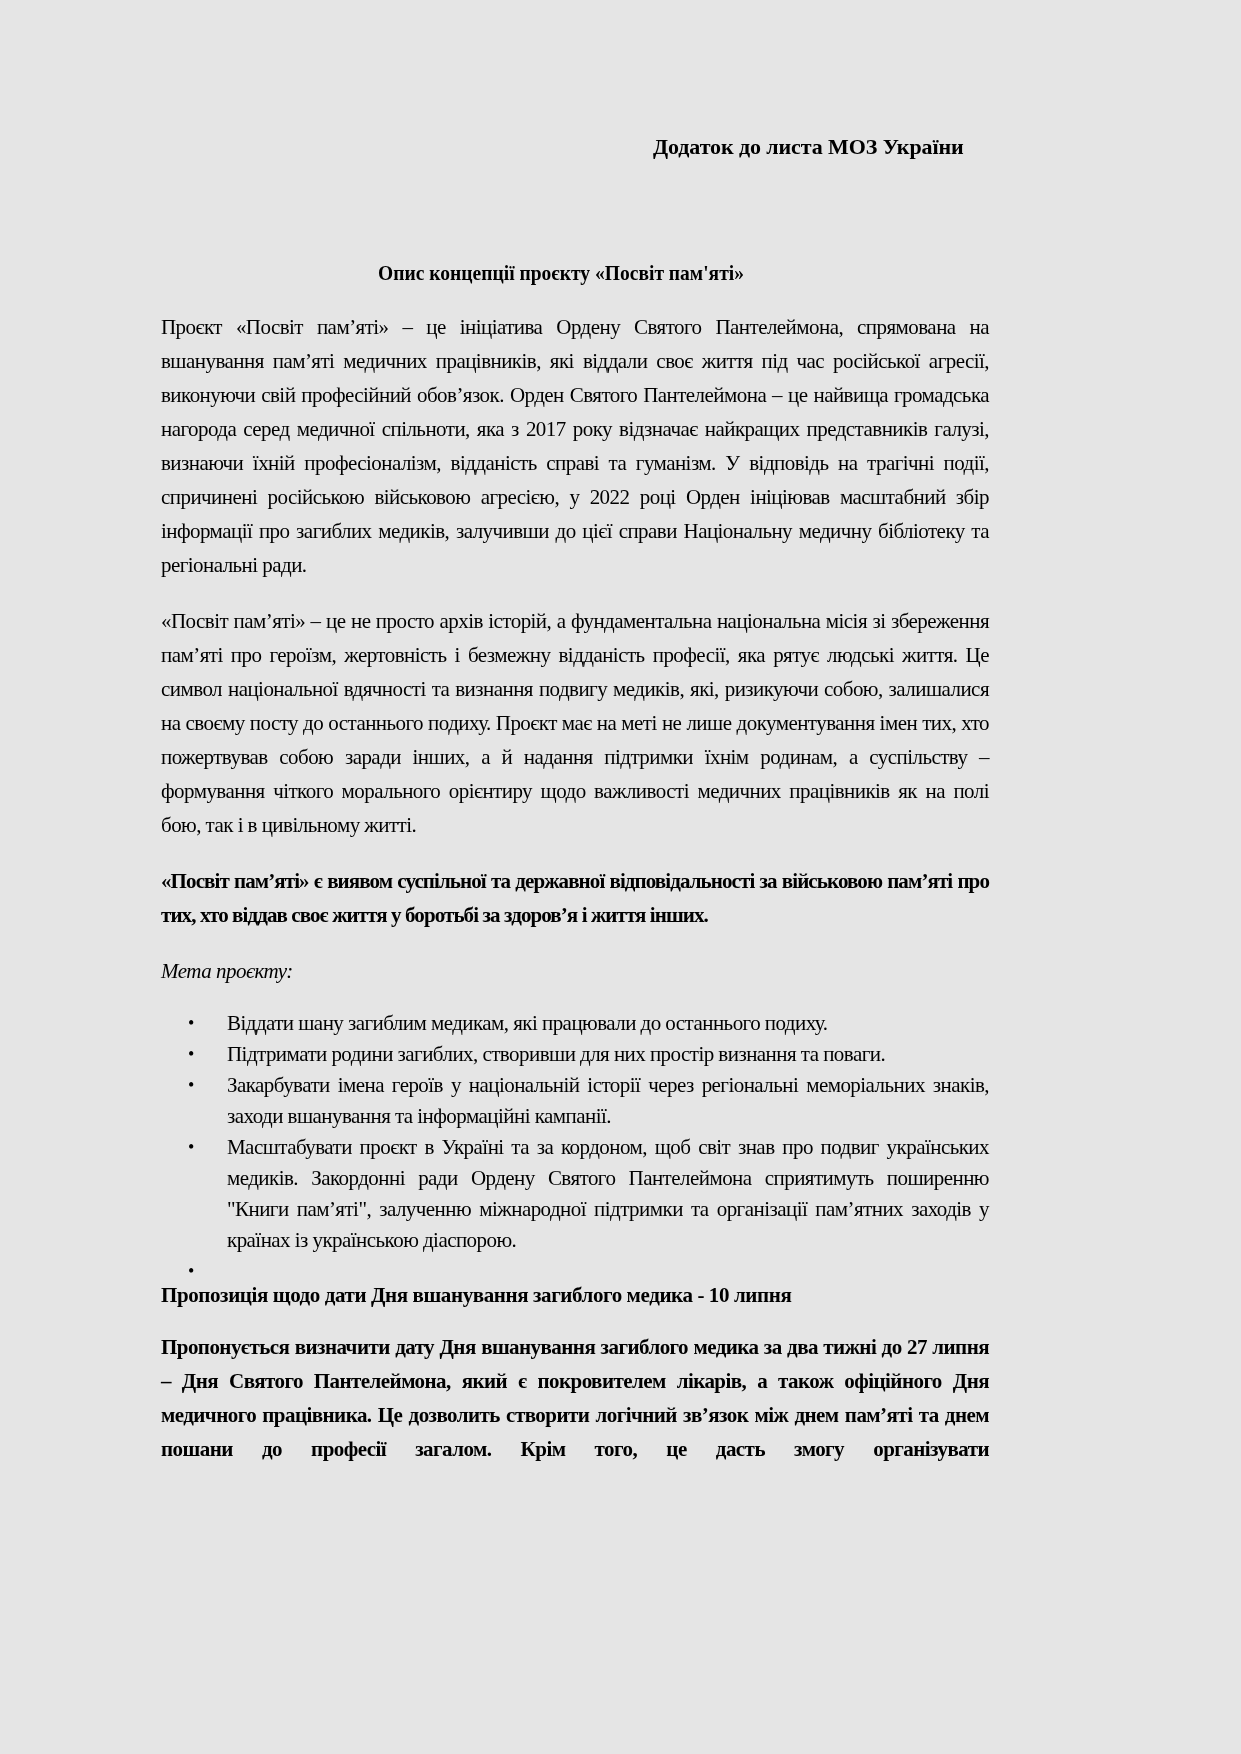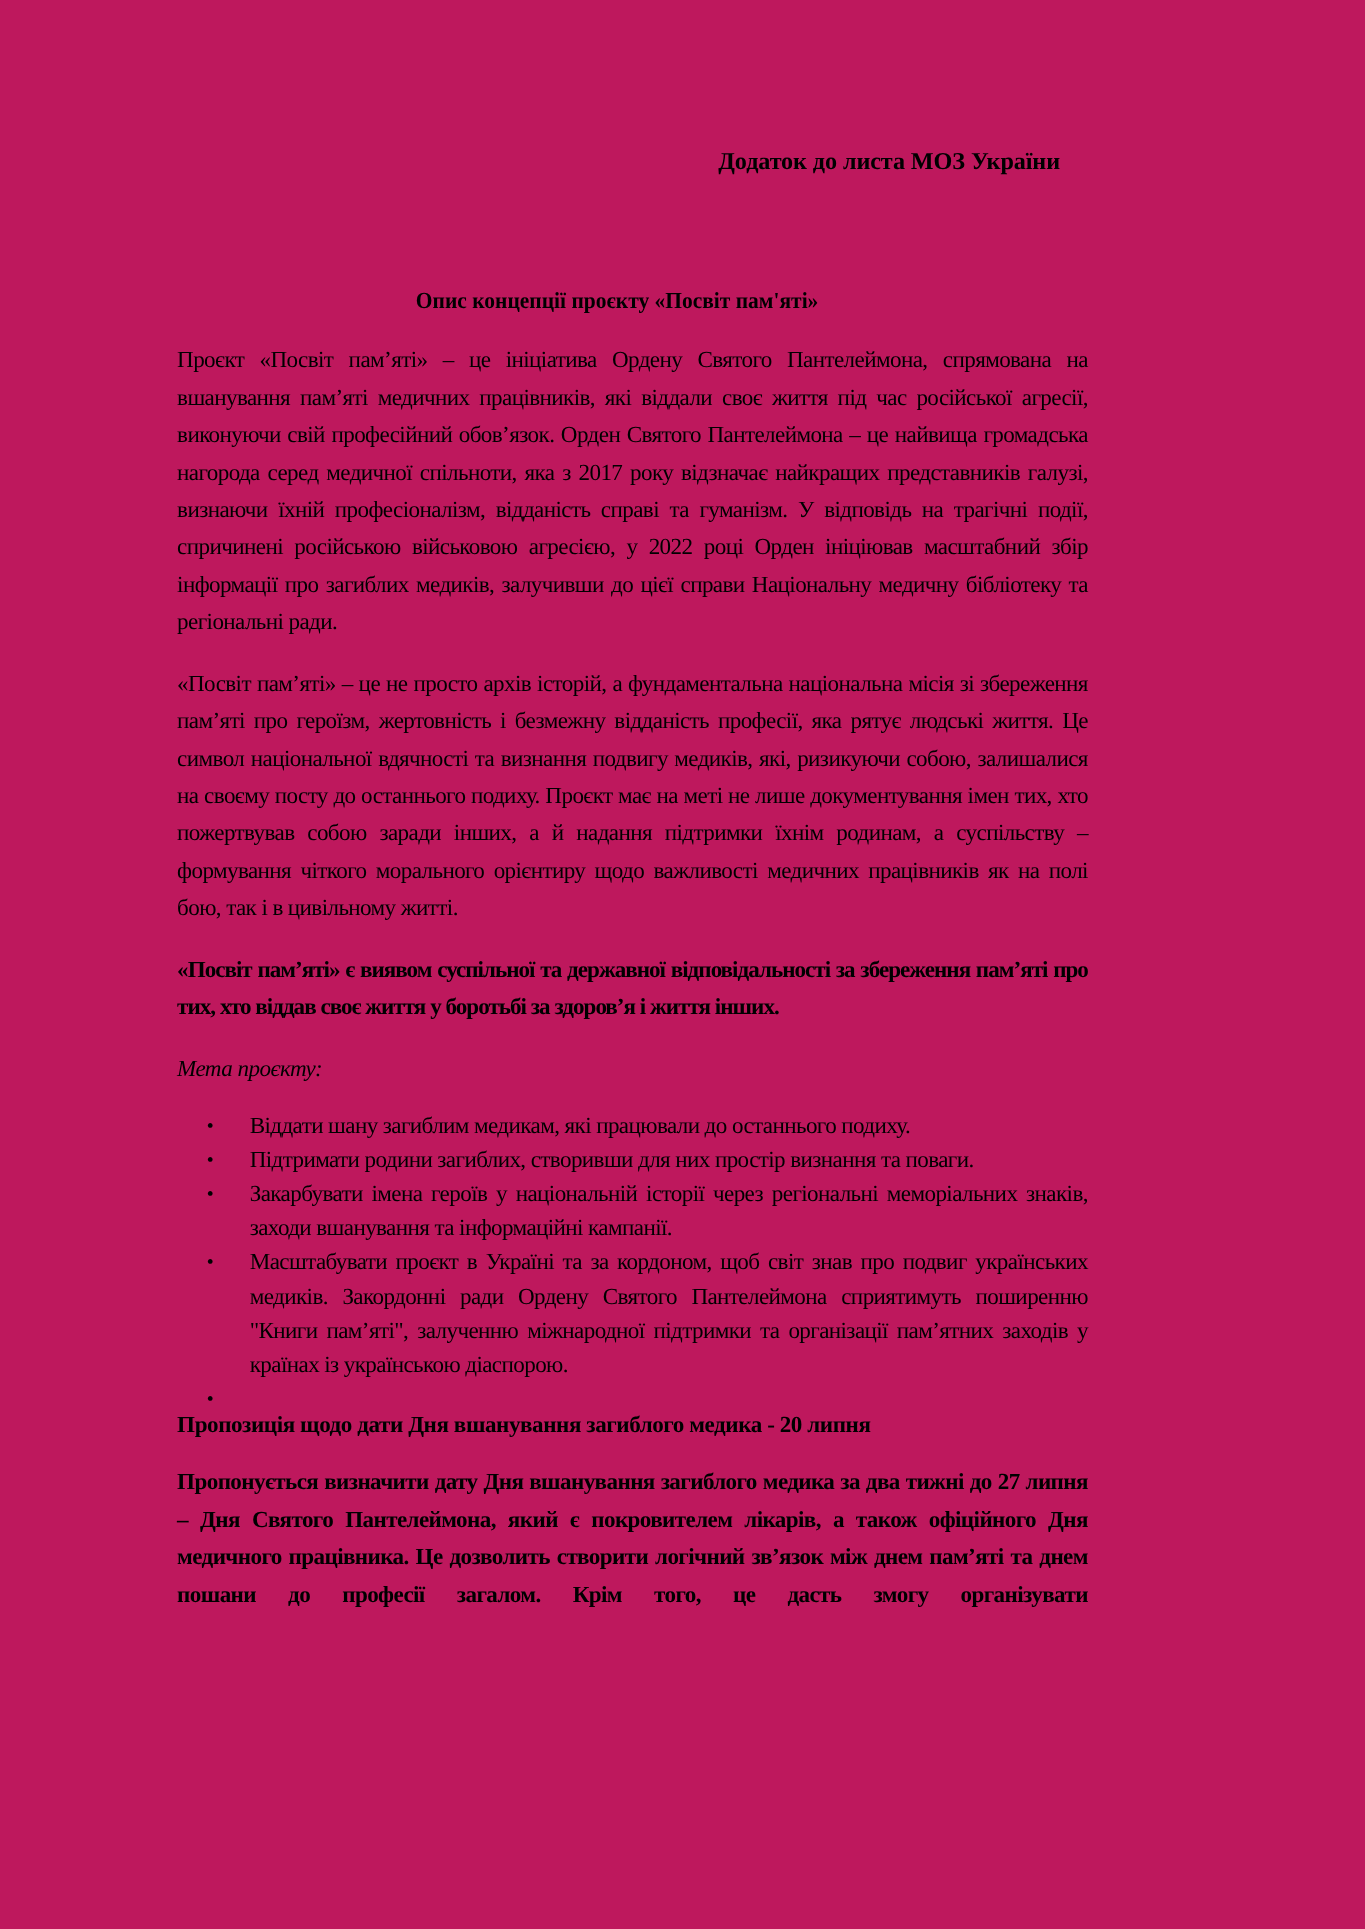--- a/index.html
+++ b/index.html
@@ -1,18 +1,18 @@
 <!DOCTYPE html>
 <html><head>
   <meta charset="utf-8">
   <style>
     html, body { margin: 0; padding: 0; background: #ffffff; }
     body { width: 1241px; height: 1754px; position: relative; overflow: hidden; }
     .page {
-      position: absolute; left: 0; top: 0; width: 1241px; height: 1754px; background: #be185d;
+      position: absolute; left: 0; top: 0; width: 1241px; height: 1754px; background: #e5e5e5;
       font-family: "Liberation Serif", "DejaVu Serif", serif; color: #000;
     }
     .addendum {
       position: absolute; left: 653px; top: 131px; width: 330px;
       font-weight: bold; font-size: 22px; line-height: 31px; letter-spacing: -0.1px;
     }
     .addendum .line { white-space: nowrap; }
     .blank { display: inline-block; border-bottom: 2px solid #000; height: 18px; vertical-align: baseline; }
     .title {
       position: absolute; left: 147px; width: 828px; top: 258px;
@@ -39,21 +39,21 @@
 
   <div class="addendum">
     <div class="line">Додаток до листа МОЗ України</div>
   </div>
 
   <div class="title">Опис концепції проєкту «Посвіт пам'яті»</div>
 
   <div class="body">
     <p class="narrow">Проєкт «Посвіт  пам’яті» – це ініціатива Ордену Святого Пантелеймона, спрямована на вшанування пам’яті медичних працівників, які віддали своє життя під час російської агресії, виконуючи свій професійний обов’язок. Орден Святого Пантелеймона – це найвища громадська нагорода серед медичної спільноти, яка з 2017 року відзначає найкращих представників галузі, визнаючи їхній професіоналізм, відданість справі та гуманізм. У відповідь на трагічні події, спричинені російською військовою агресією, у 2022 році Орден ініціював масштабний збір інформації про загиблих медиків, залучивши до цієї справи Національну медичну бібліотеку та регіональні ради.</p>
     <p class="narrow">«Посвіт  пам’яті» – це не просто архів історій, а фундаментальна національна місія зі збереження пам’яті про героїзм, жертовність і безмежну відданість професії, яка рятує людські життя. Це символ національної вдячності та визнання подвигу медиків, які, ризикуючи собою, залишалися на своєму посту до останнього подиху. Проєкт має на меті не лише документування імен тих, хто пожертвував собою заради інших, а й надання підтримки їхнім родинам, а суспільству – формування чіткого морального орієнтиру щодо важливості медичних працівників як на полі бою, так і в цивільному житті.</p>
-    <p class="bold narrow" style="letter-spacing:-0.9px;">«Посвіт пам’яті» є виявом суспільної та державної відповідальності за збереження пам’яті про тих, хто віддав своє життя у боротьбі за здоров’я і життя інших.</p>
+    <p class="bold narrow" style="letter-spacing:-0.9px;">«Посвіт пам’яті» є виявом суспільної та державної відповідальності за військовою пам’яті про тих, хто віддав своє життя у боротьбі за здоров’я і життя інших.</p>
 
     <div class="goal-label">Мета проєкту:</div>
 
     <div class="ul narrow">
       <div class="li">
         <span class="bullet">•</span>
         <span>Віддати шану загиблим медикам, які працювали до останнього подиху.</span>
       </div>
       <div class="li">
         <span class="bullet">•</span>
@@ -65,16 +65,16 @@
       </div>
       <div class="li">
         <span class="bullet">•</span>
         <span>Масштабувати проєкт в Україні та за кордоном, щоб світ знав про подвиг українських медиків. Закордонні ради Ордену Святого Пантелеймона сприятимуть поширенню "Книги пам’яті", залученню міжнародної підтримки та організації пам’ятних заходів у країнах із українською діаспорою.</span>
       </div>
       <div class="li">
         <span class="bullet">•</span>
       </div>
     </div>
 
-    <div class="section-head">Пропозиція щодо дати Дня вшанування загиблого медика - 20 липня</div>
+    <div class="section-head">Пропозиція щодо дати Дня вшанування загиблого медика - 10 липня</div>
     <p class="narrow" style="text-align-last: justify; font-weight: bold;">Пропонується визначити дату Дня вшанування загиблого медика за два тижні до 27 липня – Дня Святого Пантелеймона, який є покровителем лікарів, а також офіційного Дня медичного працівника. Це дозволить створити логічний зв’язок між днем пам’яті та днем пошани до професії загалом. Крім того, це дасть змогу організувати</p>
   </div>
 </div>
 
 </body></html>

